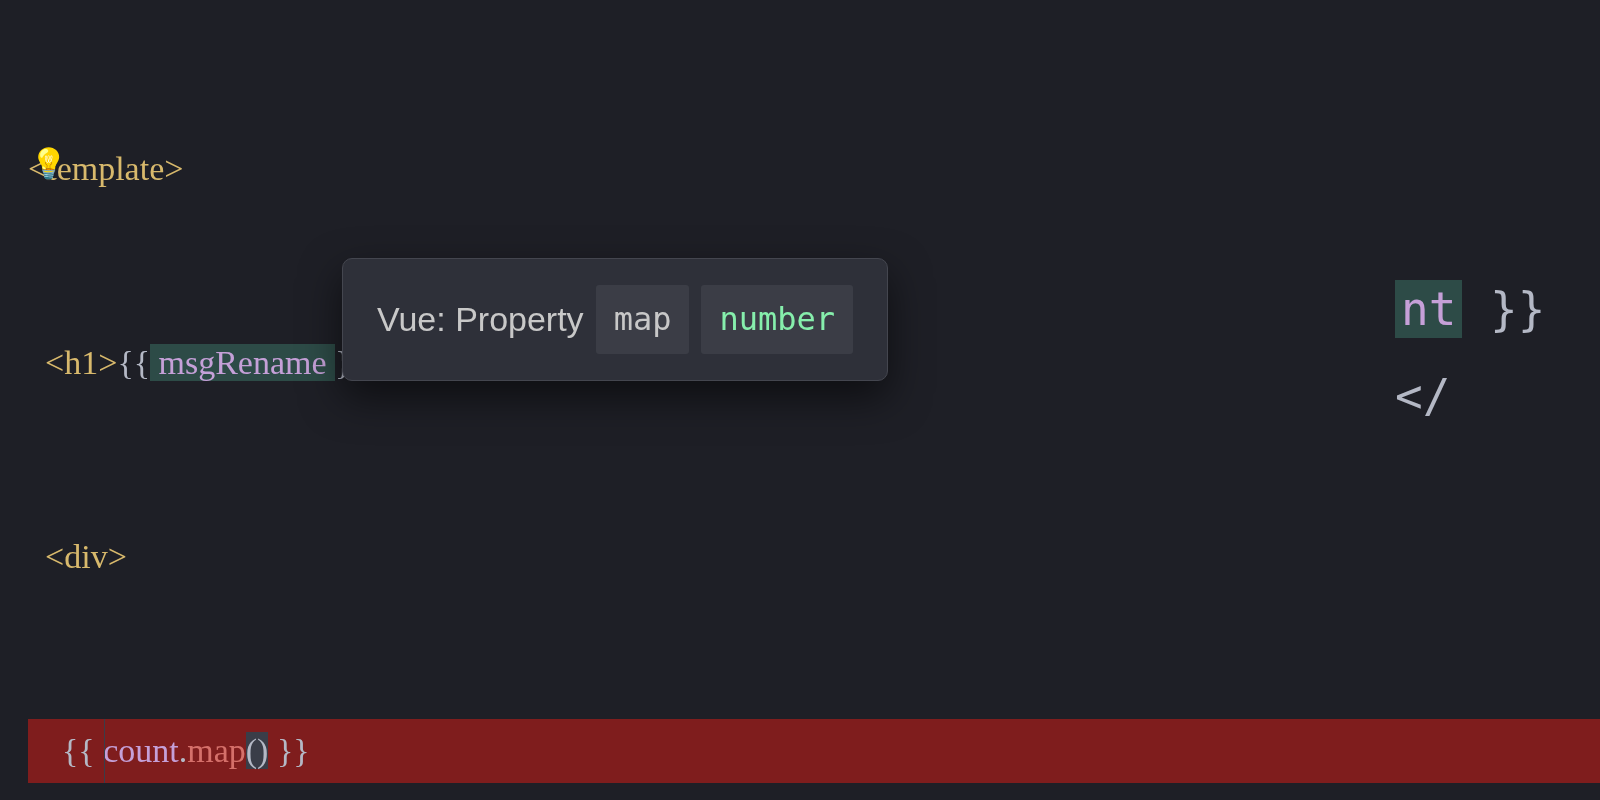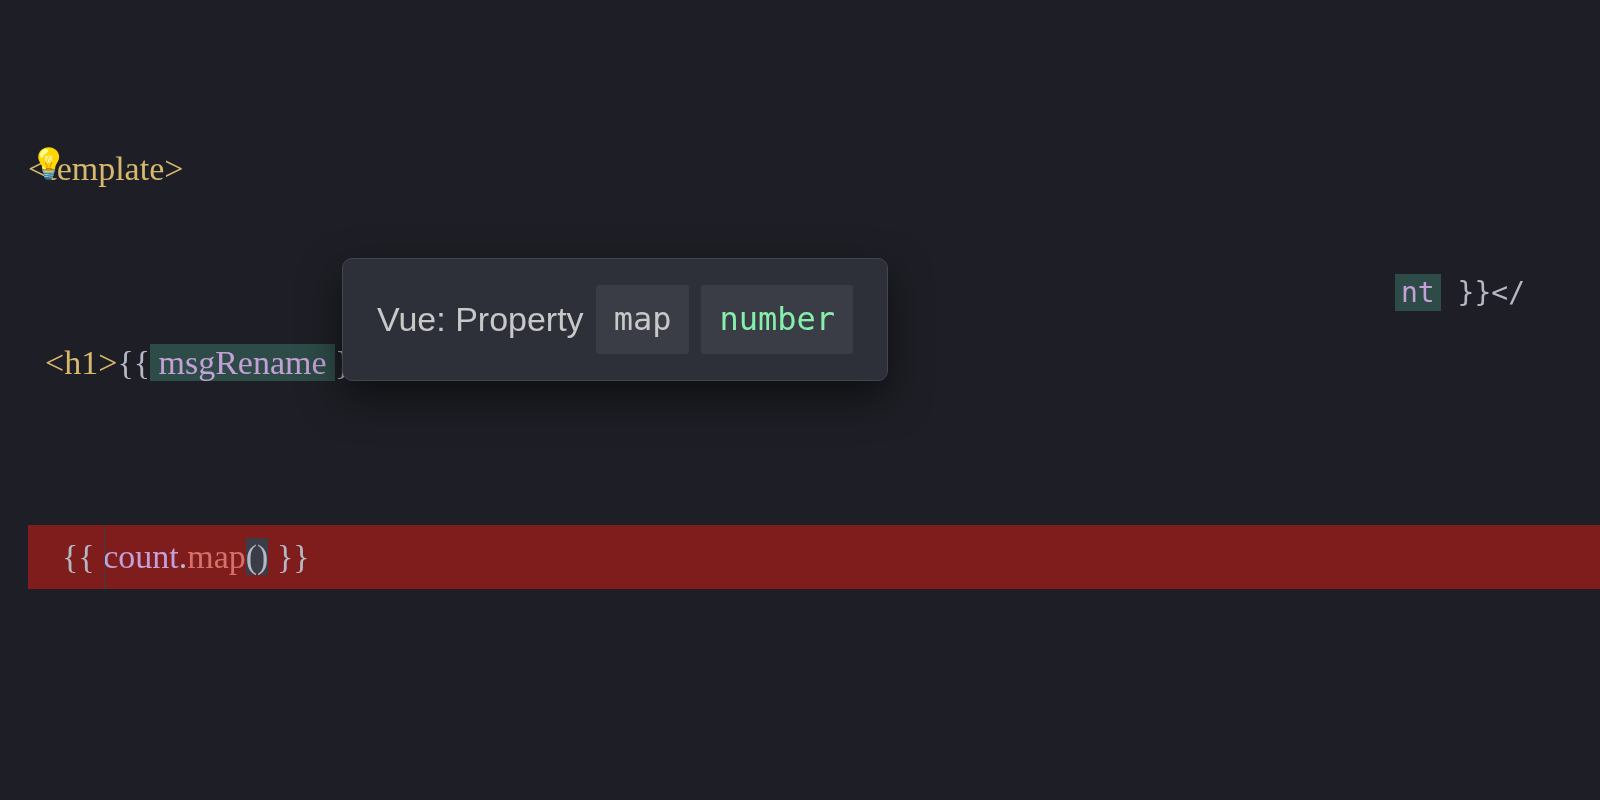--- a/index.html
+++ b/index.html
@@ -63,30 +63,31 @@
       padding: 4px 18px;
       border-radius: 3px;
       font-family: 'Menlo', 'Consolas', monospace;
       font-size: 32px;
     }
     .tooltip .code.orange { color: #86efac; }
     .frag-after {
       position: absolute;
       left: 1395px;
       top: 266px;
-      font-size: 28px;
+      font-size: 46px;
     }
     .frag-after .hl-box { padding: 2px 6px; }
   </style>
 </head>
 <body>
 
 <div class="editor">
   <span class="line"><span class="tag-b">&lt;</span><span class="tag-n">template</span><span class="tag-b">&gt;</span></span>
   <span class="line"><span>  </span><span class="tag-b">&lt;</span><span class="tag-n">h1</span><span class="tag-b">&gt;</span><span class="punct">{{</span><span class="ident hl-box"> msgRename </span><span class="punct">}}</span><span class="tag-b">&lt;/</span><span class="tag-n">h1</span><span class="tag-b">&gt;</span></span>
+  <span class="line"><span>  </span><span class="tag-b">&lt;</span><span class="tag-n">div</span><span class="tag-b">&gt;</span></span>
   <span class="line hl"><span class="indent-guide" style="left:76px"></span><span>    </span><span class="punct">{{ </span><span class="ident">count</span><span class="punct">.</span><span class="err">map</span><span class="punct sel">()</span><span class="punct"> }}</span></span>
   
   
   
   
   
   
   
   
 </div>

